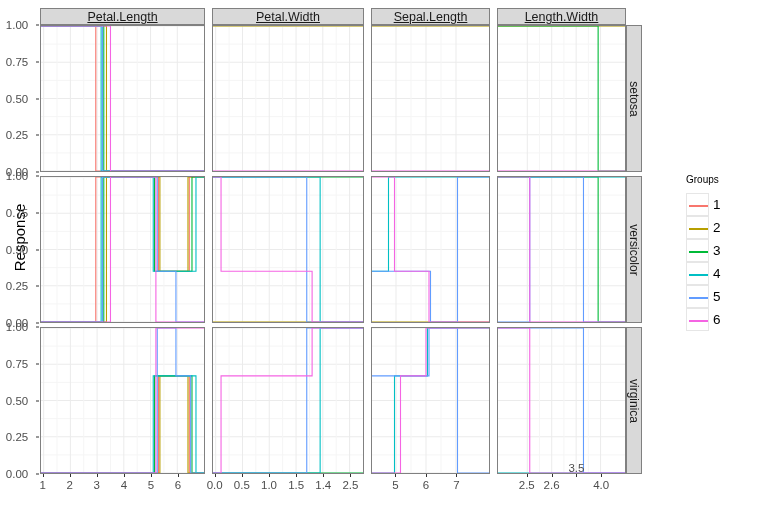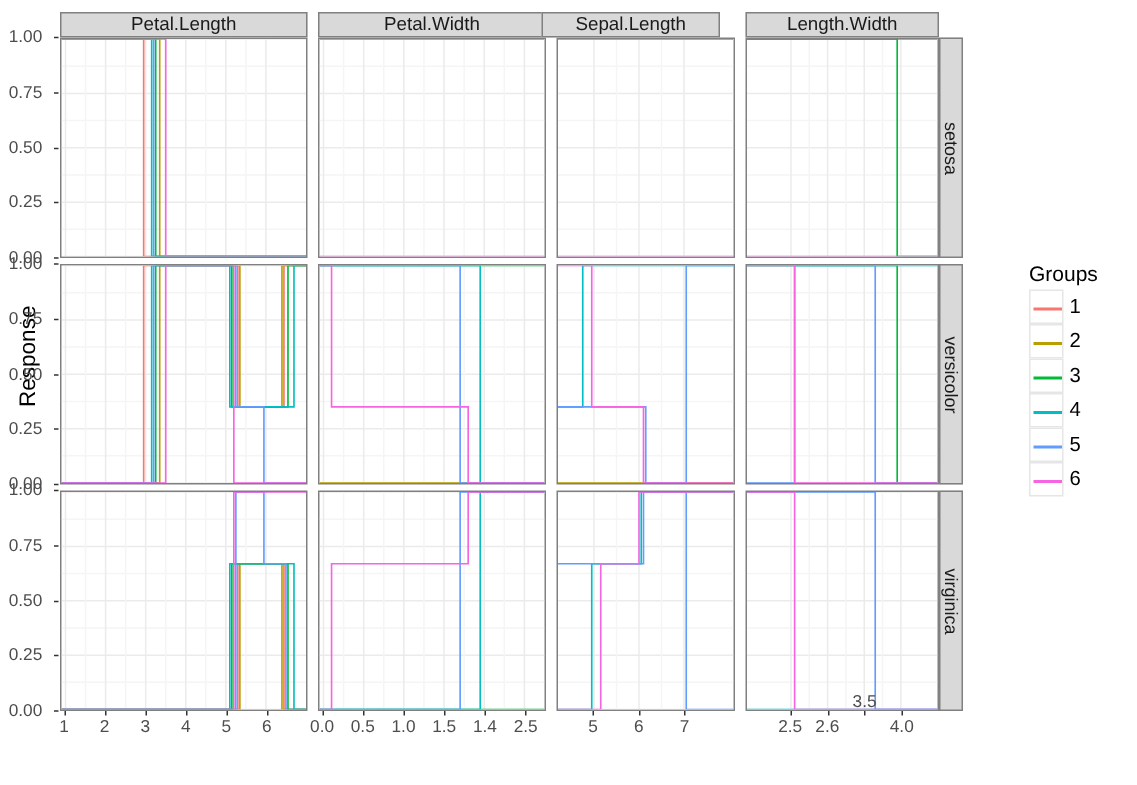--- a/index.html
+++ b/index.html
@@ -52,22 +52,22 @@
   .xtickmark {
     position: absolute;
     width: 1px; height: 3px;
     background: #333333;
   }
   .strip-top {
     position: absolute;
     background: #d9d9d9;
     border: 1px solid #808080;
     box-sizing: border-box;
-    display: flex; align-items: flex-start; justify-content: center;
-    font-size: 12.5px; color: #1a1a1a;
+    display: flex; align-items: flex-end; justify-content: center;
+    font-size: 12.5px; color: #1a1a1a; text-decoration: underline;
   }
   .strip-right {
     position: absolute;
     background: #d9d9d9;
     border: 1px solid #808080;
     box-sizing: border-box;
     display: flex; align-items: center; justify-content: center;
     font-size: 12px; color: #1a1a1a;
   }
   .strip-right span {
@@ -77,21 +77,21 @@
   .panel {
     position: absolute;
     background: #ffffff;
     border: 1px solid #808080;
     box-sizing: border-box;
     overflow: hidden;
   }
   .panel svg { display: block; }
   .legend-title {
     position: absolute;
-    font-size: 14px; color: #000000;
+    font-size: 10px; color: #000000;
     white-space: nowrap;
   }
   .legend-key {
     position: absolute;
     width: 23px; height: 23px;
     background: #ffffff;
     border: 1px solid #e6e6e6;
     box-sizing: border-box;
   }
   .legend-key i {
@@ -114,21 +114,21 @@
 
   <div class="ylab">Response</div>
 
   <div id="strips-top">
       <div class="strip-top" style="left: 40px; top: 8px; width: 165px; height: 17px;">
         <span>Petal.Length</span>
       </div>
       <div class="strip-top" style="left: 212px; top: 8px; width: 152px; height: 17px;">
         <span>Petal.Width</span>
       </div>
-      <div class="strip-top" style="left: 361px; top: 8px; width: 119px; height: 17px;">
+      <div class="strip-top" style="left: 371px; top: 8px; width: 119px; height: 17px;">
         <span>Sepal.Length</span>
       </div>
       <div class="strip-top" style="left: 497px; top: 8px; width: 129px; height: 17px;">
         <span>Length.Width</span>
       </div>
     </div>
   <div id="strips-right">
       <div class="strip-right" style="left: 626px; top: 25px; width: 16px; height: 147px;">
         <span>setosa</span>
       </div>

